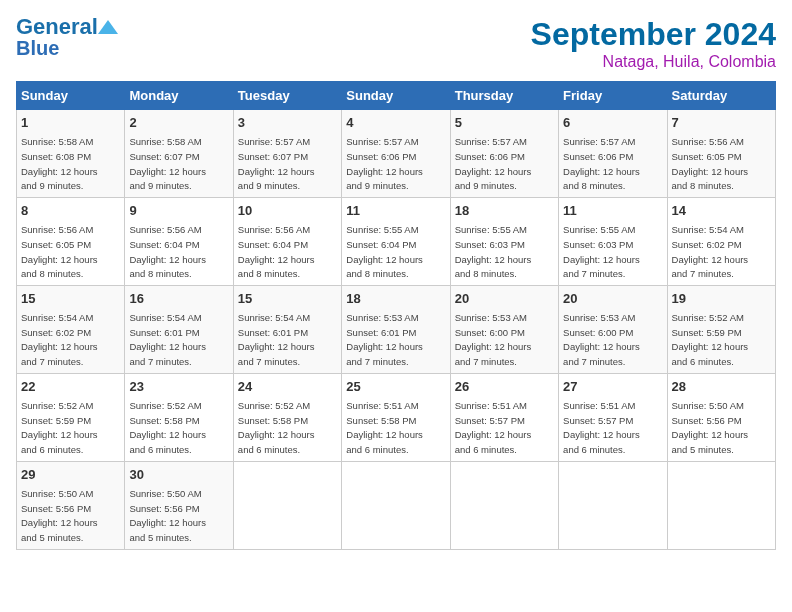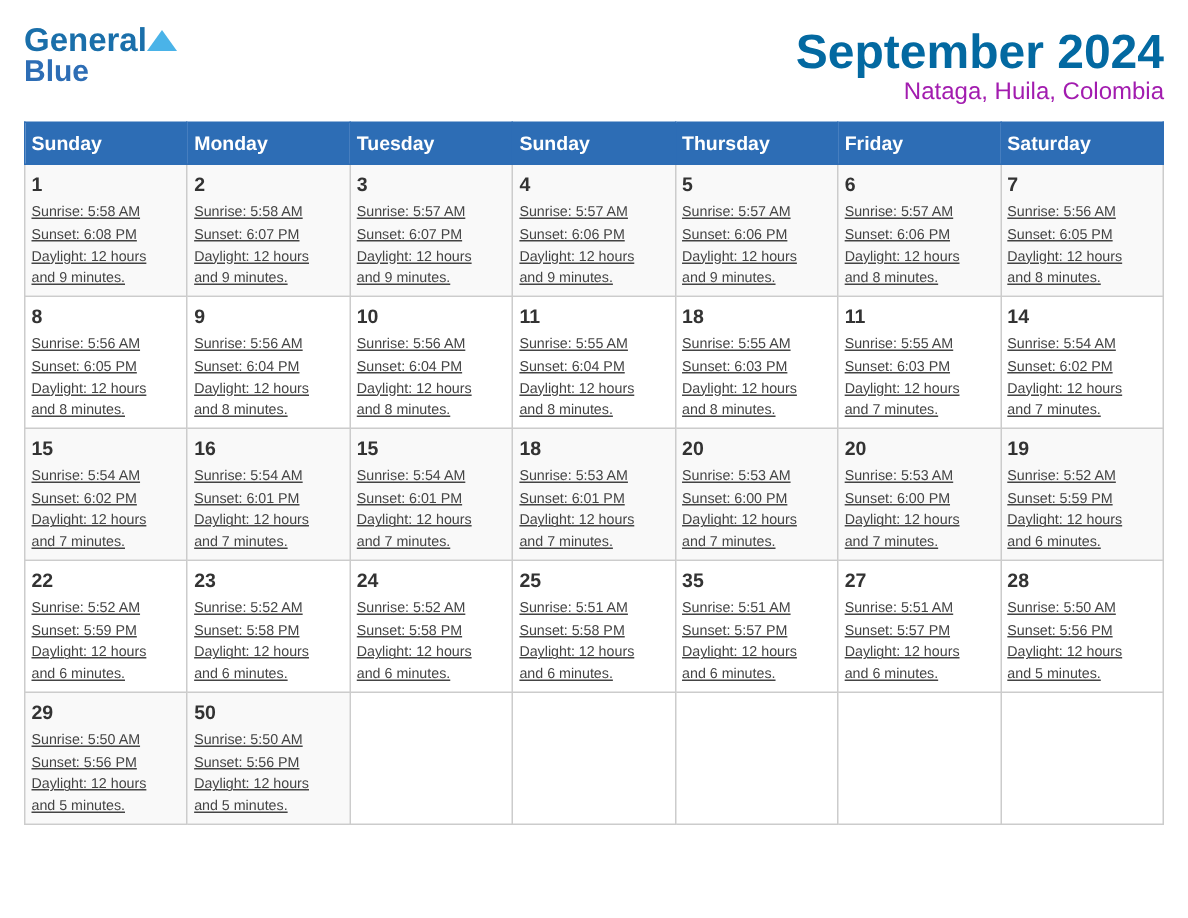--- a/index.html
+++ b/index.html
@@ -68,21 +68,20 @@
     }
     .day-num {
       font-size: 13px;
       font-weight: bold;
       display: block;
       margin-bottom: 2px;
     }
     .day-info {
       font-size: 9.5px;
       color: #444;
-      text-decoration: underline;
     }
     td.empty {
       background: #fff !important;
     }
   </style>
 </head>
 <body>
 
 <div class="header">
   <div class="logo">
@@ -213,39 +212,39 @@
 Daylight: 12 hours
 and 6 minutes.</span></td>
         <td><span class="day-num">24</span><span class="day-info" style="white-space: pre-line;">Sunrise: 5:52 AM
 Sunset: 5:58 PM
 Daylight: 12 hours
 and 6 minutes.</span></td>
         <td><span class="day-num">25</span><span class="day-info" style="white-space: pre-line;">Sunrise: 5:51 AM
 Sunset: 5:58 PM
 Daylight: 12 hours
 and 6 minutes.</span></td>
-        <td><span class="day-num">35</span><span class="day-info" style="white-space: pre-line;">Sunrise: 5:51 AM
+        <td><span class="day-num">26</span><span class="day-info" style="white-space: pre-line;">Sunrise: 5:51 AM
 Sunset: 5:57 PM
 Daylight: 12 hours
 and 6 minutes.</span></td>
         <td><span class="day-num">27</span><span class="day-info" style="white-space: pre-line;">Sunrise: 5:51 AM
 Sunset: 5:57 PM
 Daylight: 12 hours
 and 6 minutes.</span></td>
         <td><span class="day-num">28</span><span class="day-info" style="white-space: pre-line;">Sunrise: 5:50 AM
 Sunset: 5:56 PM
 Daylight: 12 hours
 and 5 minutes.</span></td>
       </tr>
       <tr>
         <td><span class="day-num">29</span><span class="day-info" style="white-space: pre-line;">Sunrise: 5:50 AM
 Sunset: 5:56 PM
 Daylight: 12 hours
 and 5 minutes.</span></td>
-        <td><span class="day-num">50</span><span class="day-info" style="white-space: pre-line;">Sunrise: 5:50 AM
+        <td><span class="day-num">30</span><span class="day-info" style="white-space: pre-line;">Sunrise: 5:50 AM
 Sunset: 5:56 PM
 Daylight: 12 hours
 and 5 minutes.</span></td>
         <td class="empty"></td>
         <td class="empty"></td>
         <td class="empty"></td>
         <td class="empty"></td>
         <td class="empty"></td>
       </tr>
     </tbody>

